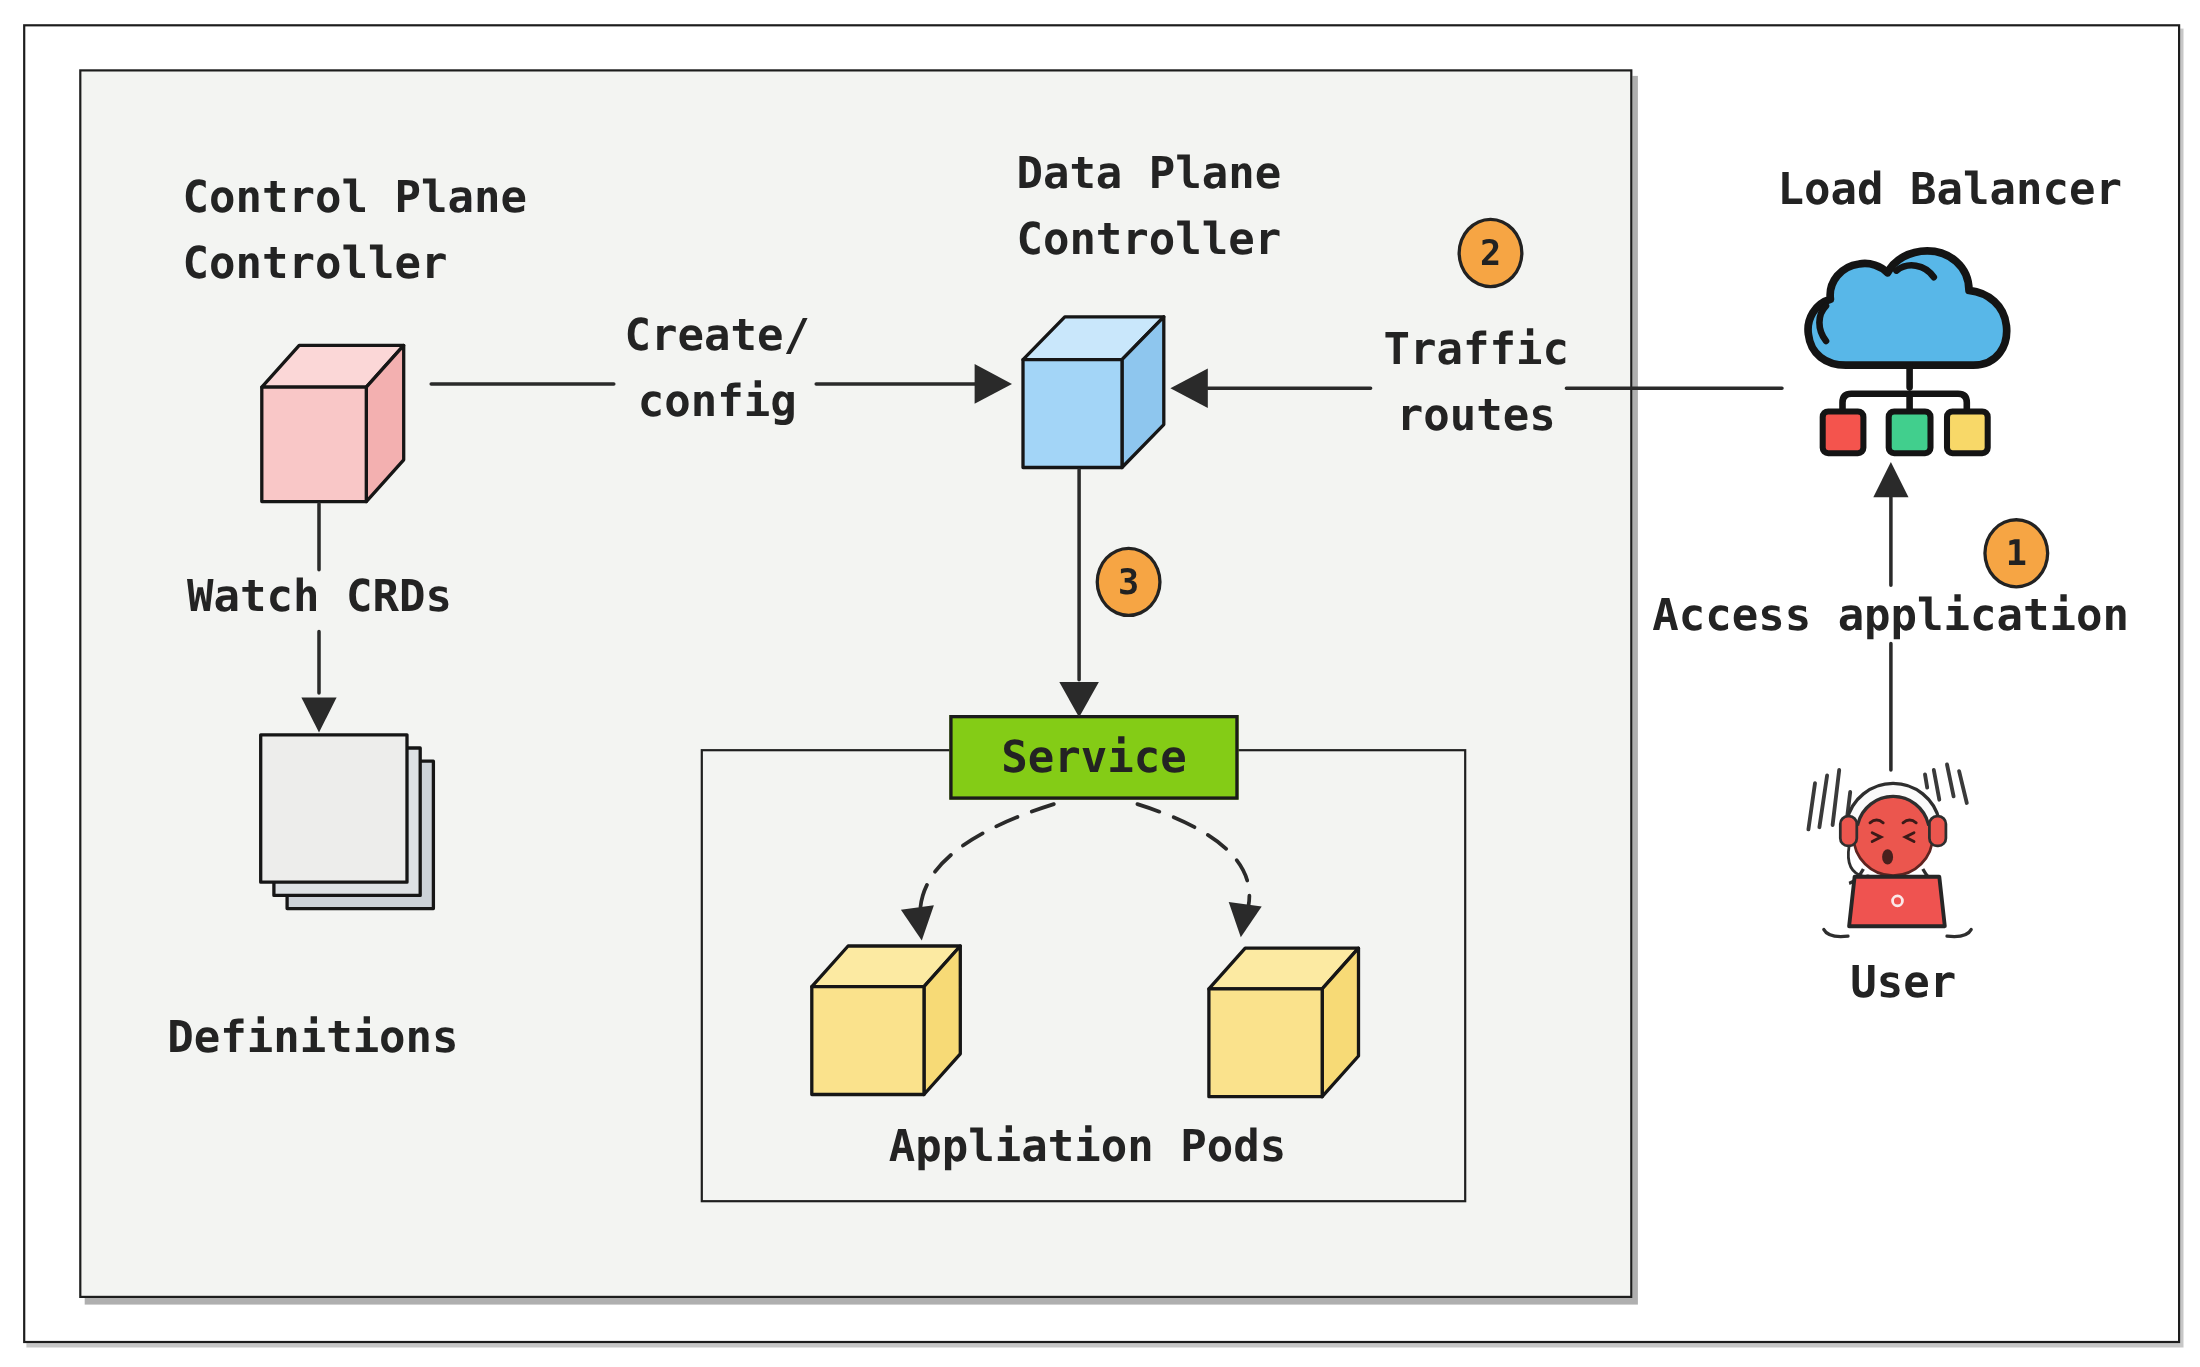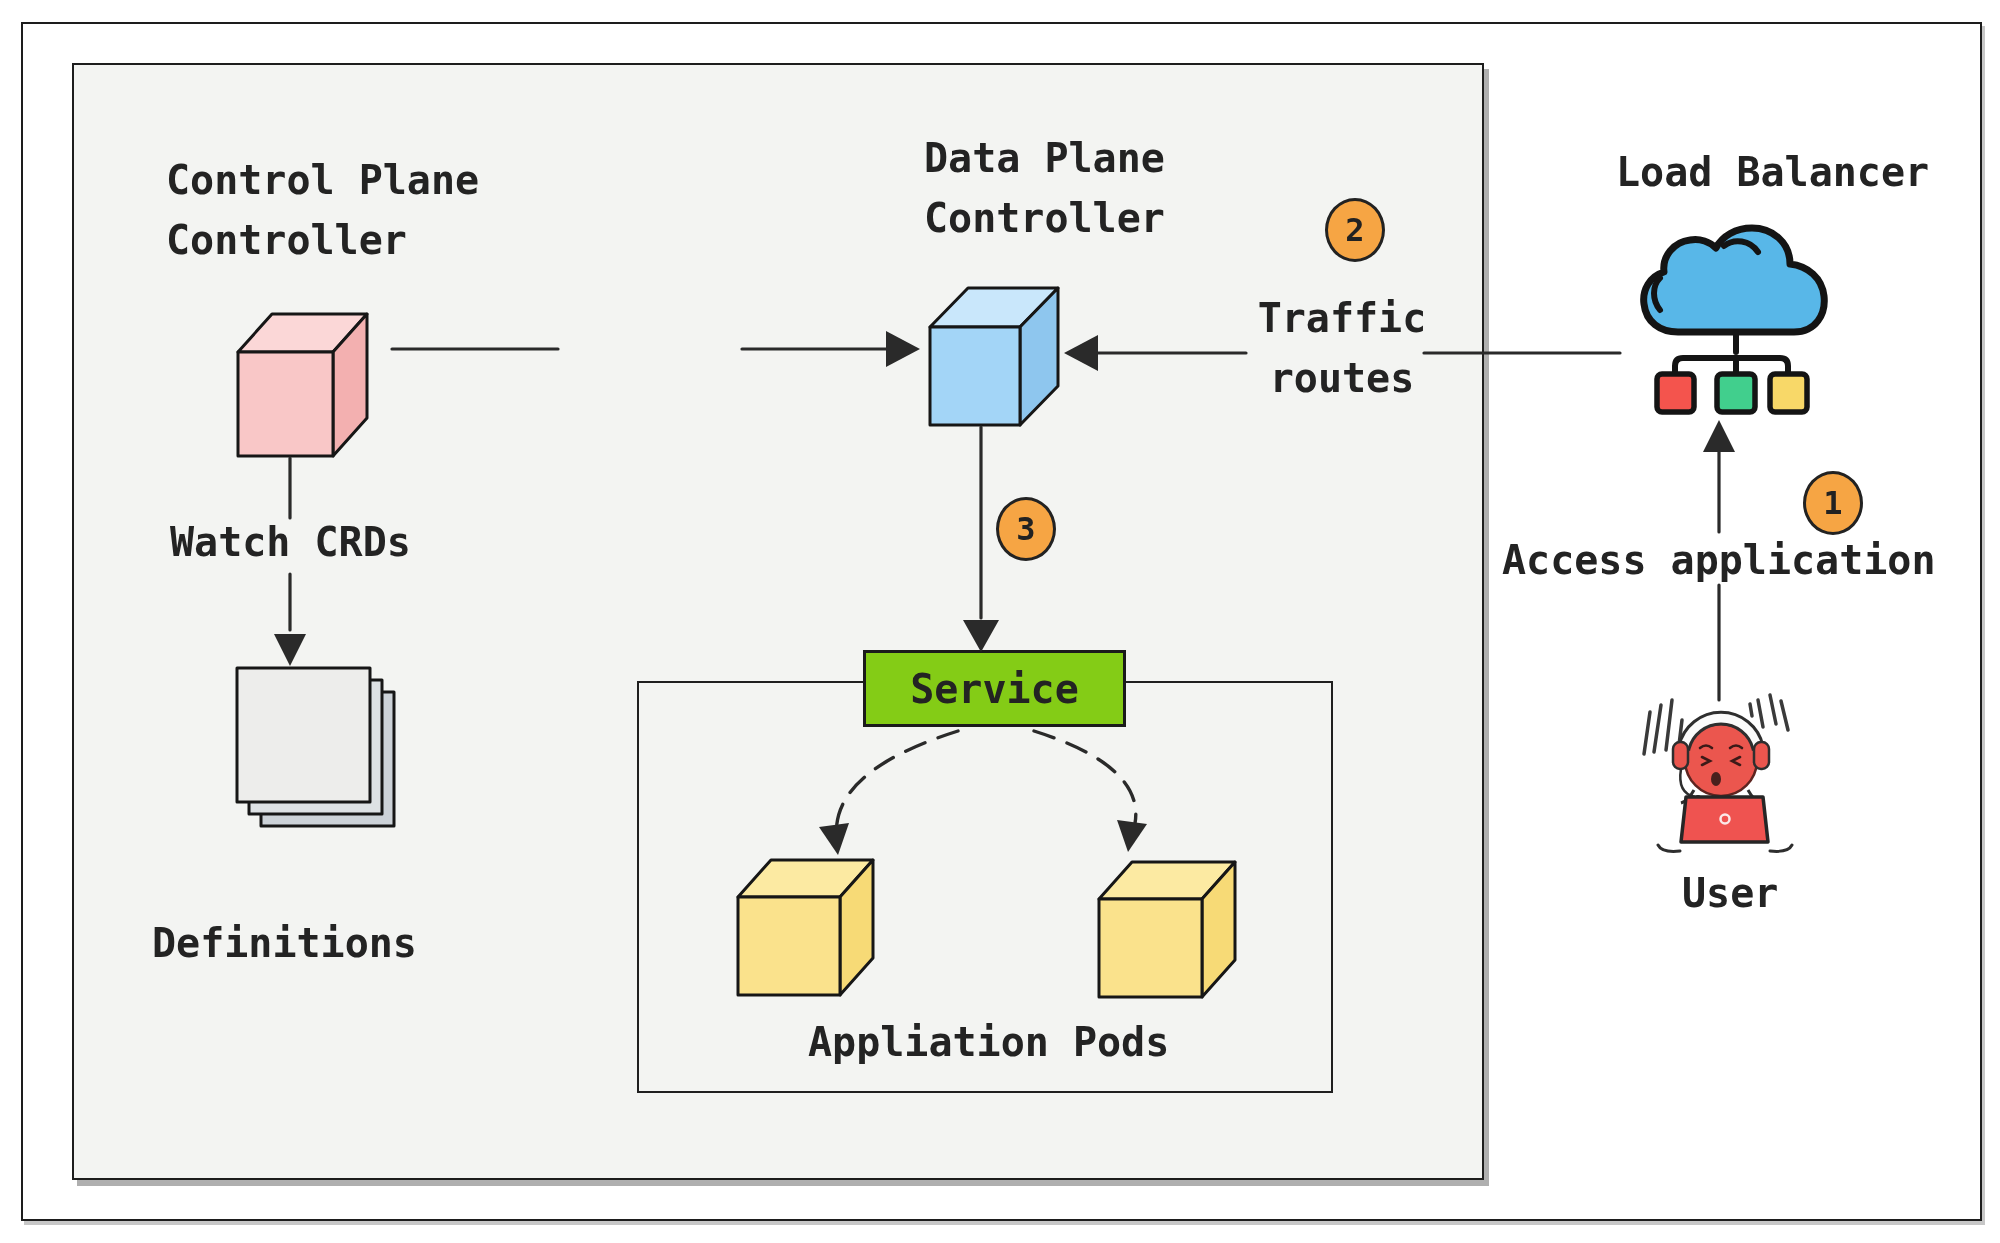--- a/index.html
+++ b/index.html
@@ -146,20 +146,21 @@
       <path d="M1686,797 L1763,797 L1768,842 L1681,842 Z" fill="#ef5350" stroke="#262626" stroke-width="3.5" stroke-linejoin="round"></path>
       <circle cx="1725" cy="819" r="4.5" fill="none" stroke="#fbe9e9" stroke-width="2.5"></circle>
       <path d="M1658,845 Q1662,853 1680,851 M1770,851 Q1788,853 1792,845" fill="none" stroke="#2e2e2e" stroke-width="3" stroke-linecap="round"></path>
     </g>
   </svg>
 
   <div class="abs lbl" style="left:166px;top:150px;"><span>Control Plane</span><br><span>Controller</span></div>
 
   <div class="abs lbl" style="left:884px;top:128px;margin-left:40px;"><span>Data Plane</span><br><span>Controller</span></div>
 
+  <div class="abs lbl center" style="left:532px;top:275px;width:240px;"><span>Create/</span><br><span>config</span></div>
 
   <div class="abs lbl center" style="left:1242px;top:288px;width:200px;"><span>Traffic</span><br><span>routes</span></div>
 
   <div class="abs lbl single" style="left:1616px;top:150px;">Load Balancer</div>
 
   <div class="abs lbl single" style="left:170px;top:520px;">Watch CRDs</div>
 
   <div class="abs lbl" style="left:152px;top:853px;"><br><span>Definitions</span></div>
 
   <div class="abs lbl single" style="left:808px;top:1020px;">Appliation Pods</div>

